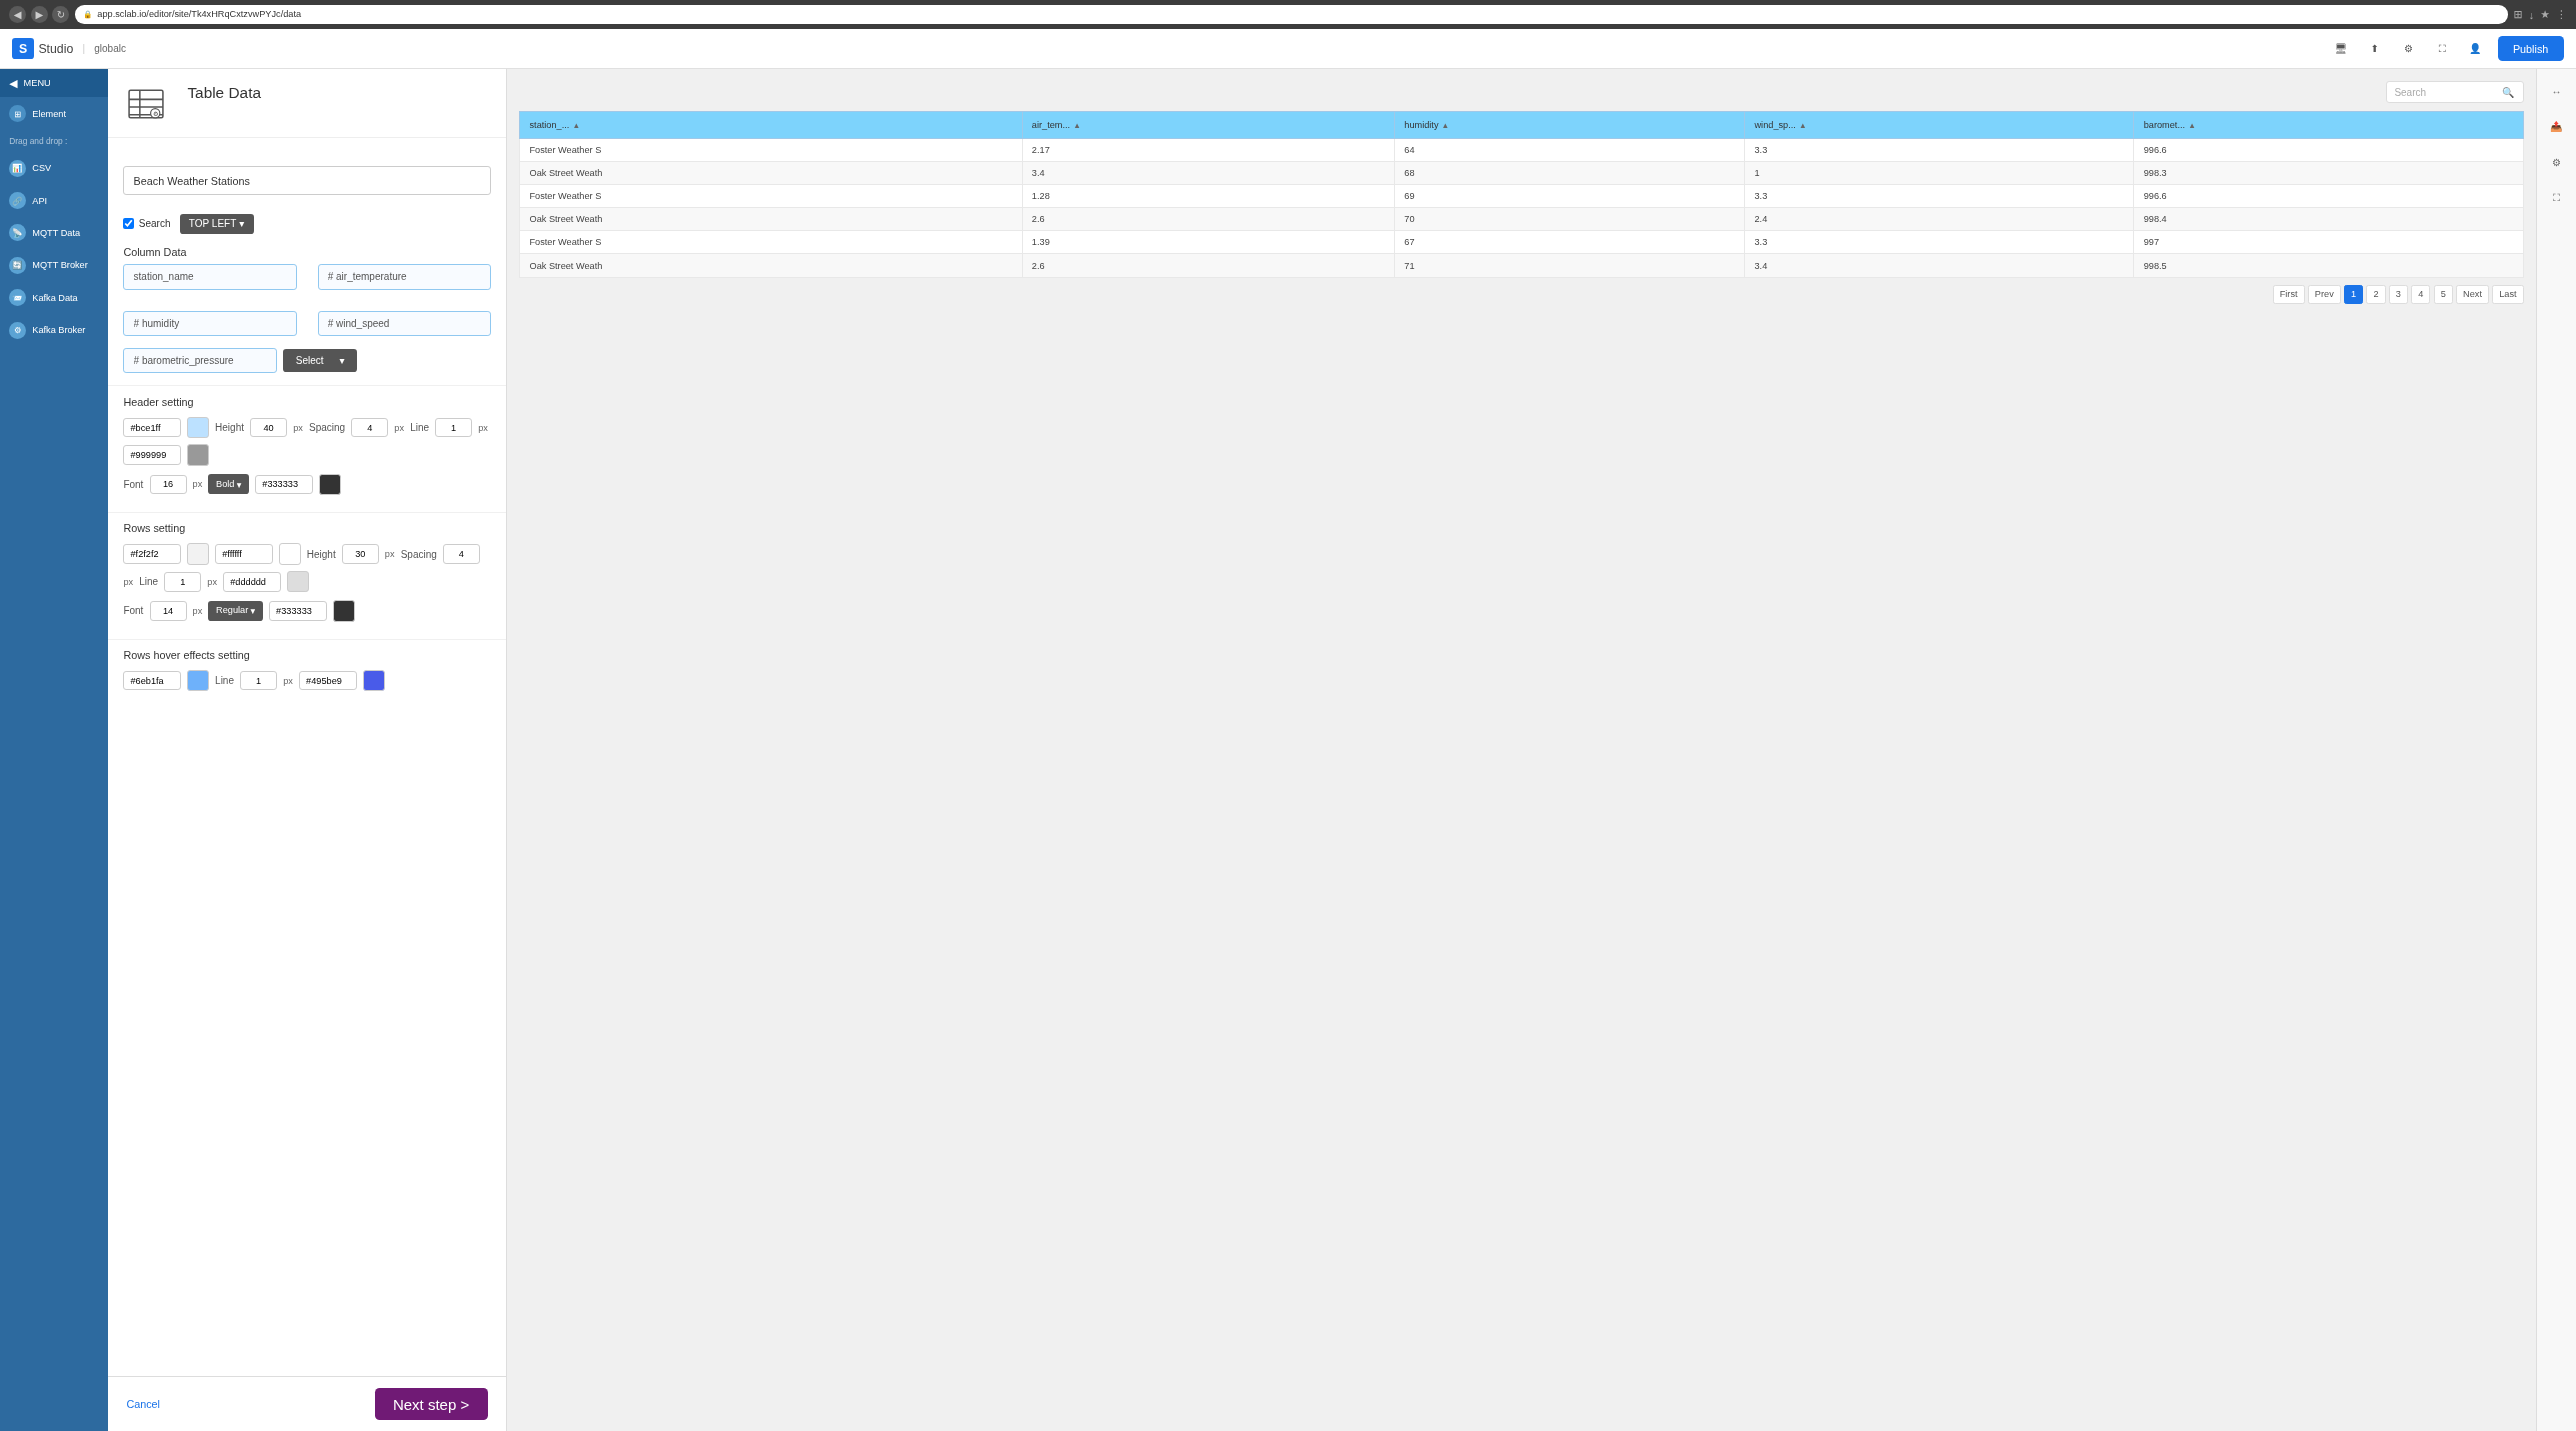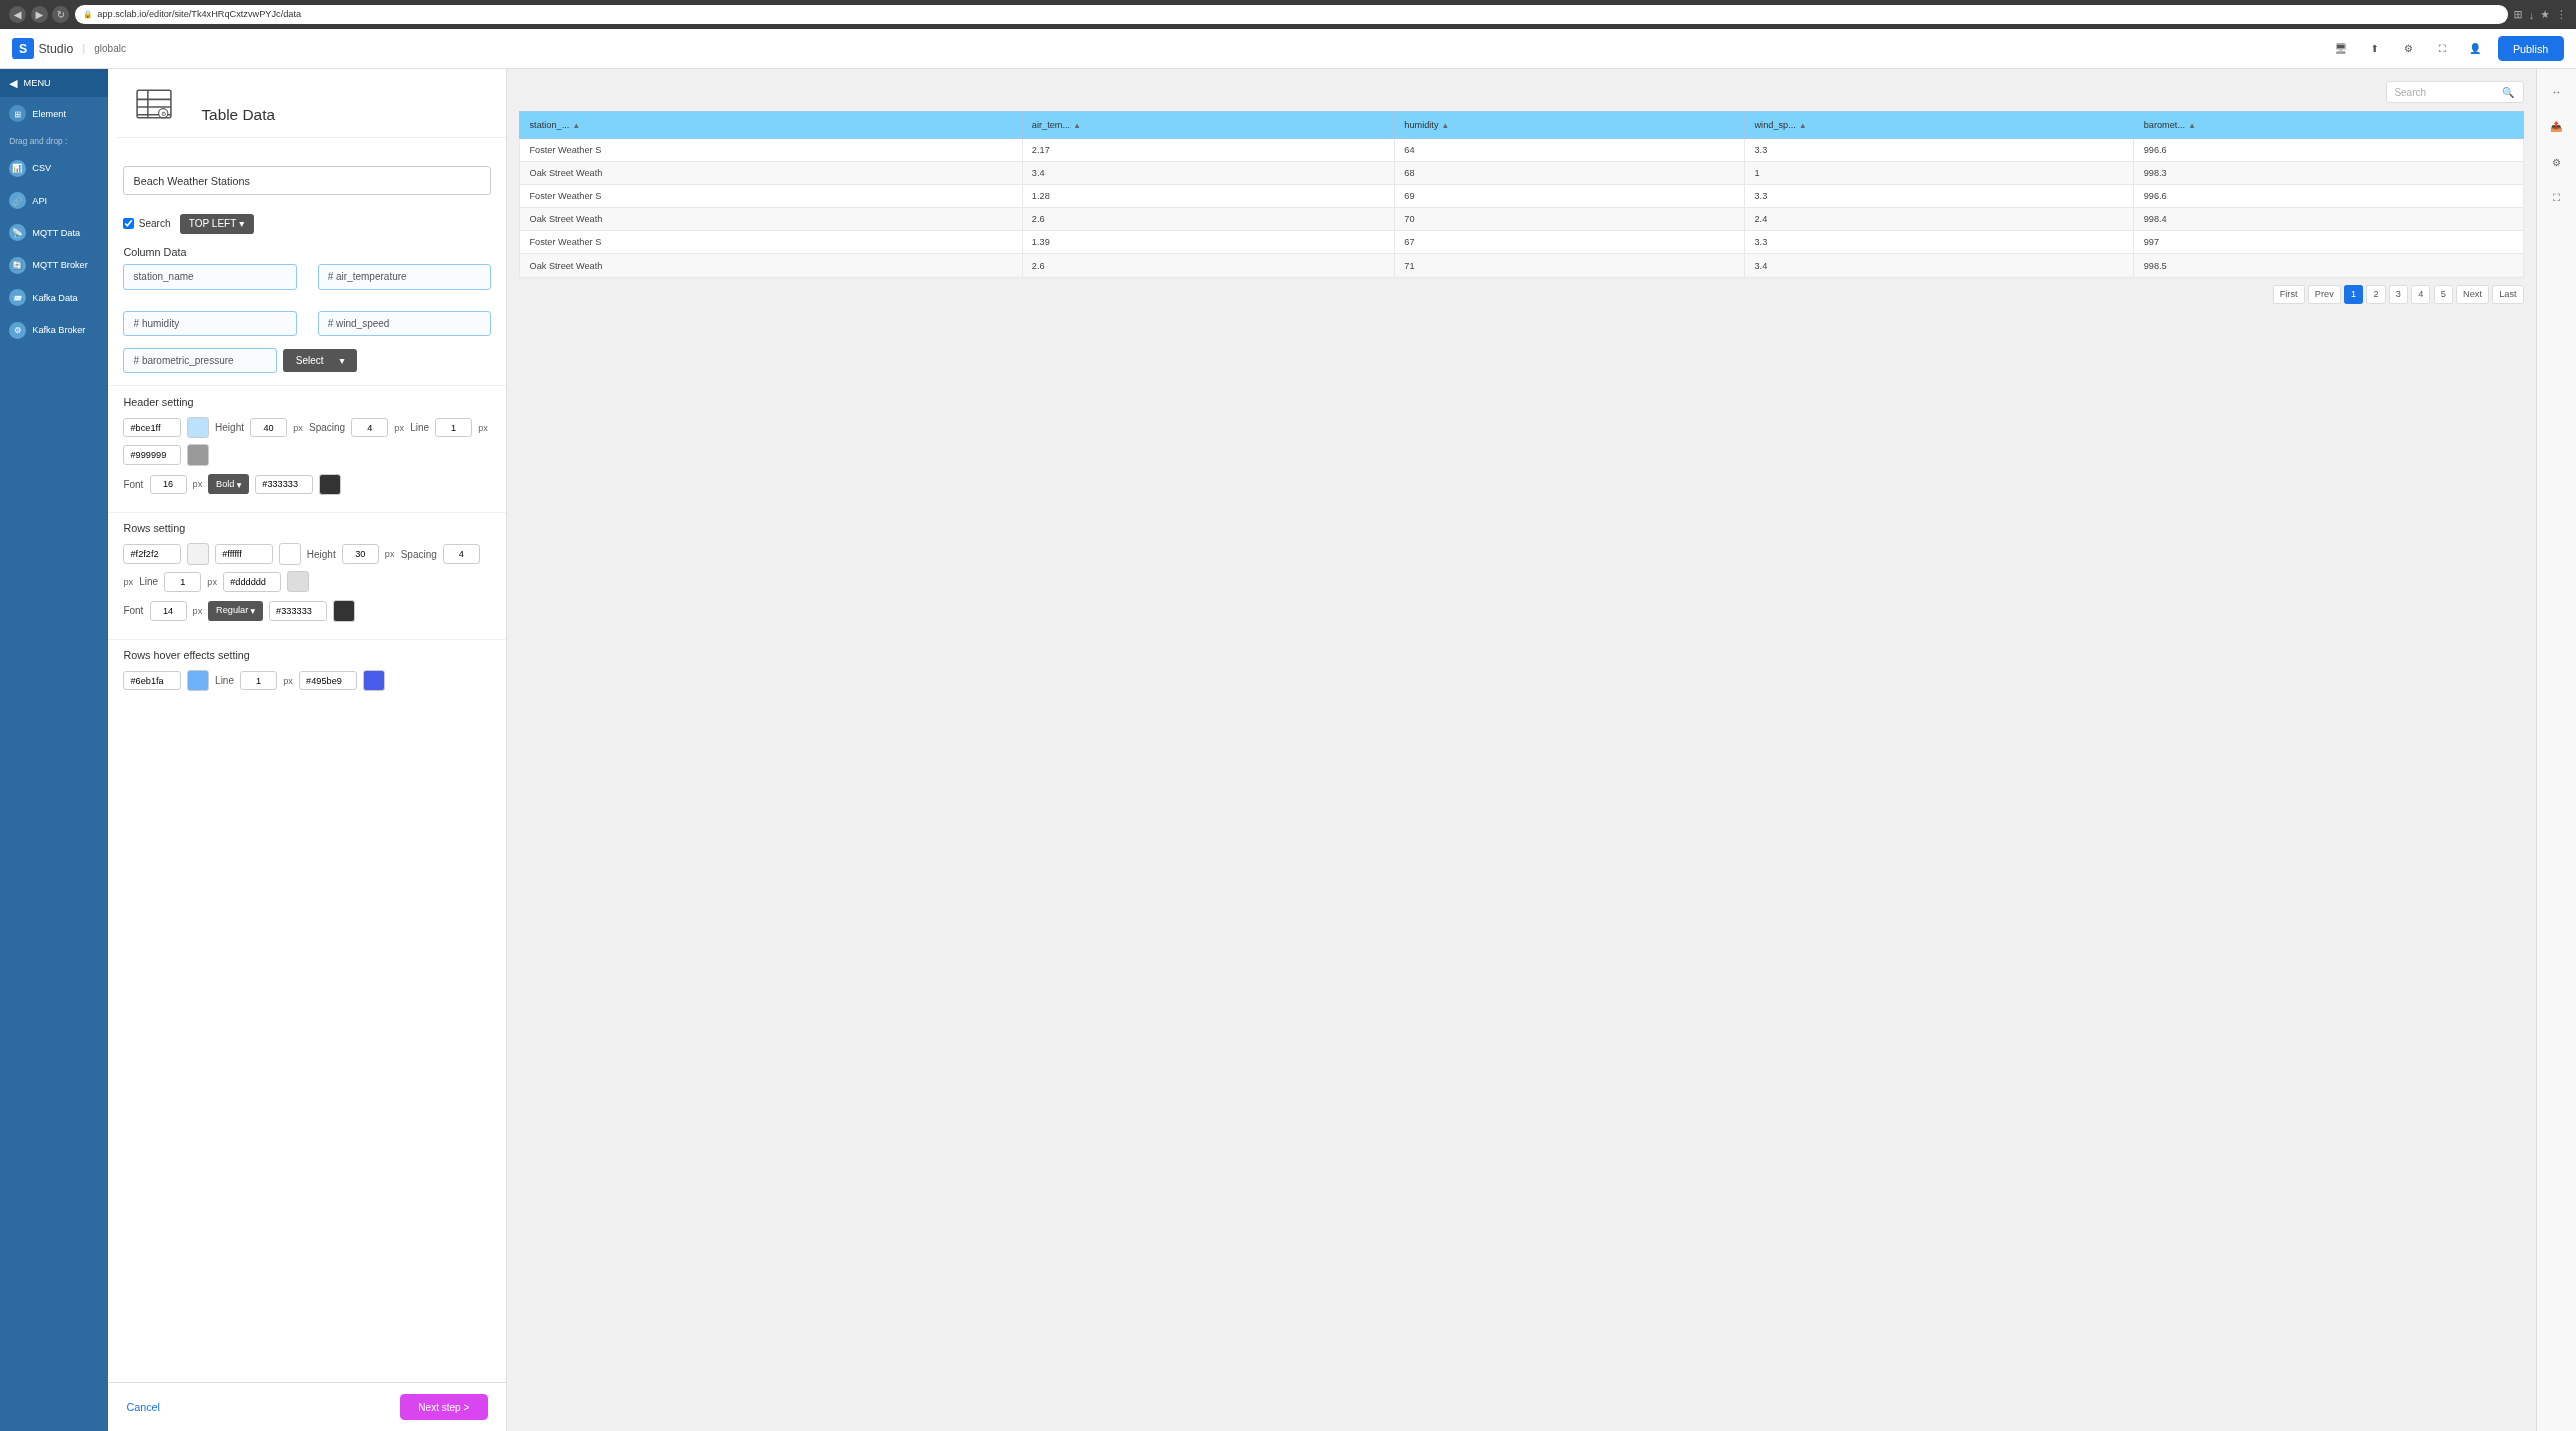--- a/index.html
+++ b/index.html
@@ -45,21 +45,21 @@
     .icon-mqtt-data { background: #5ba3d4; }
     .icon-mqtt-broker { background: #5ba3d4; }
     .icon-kafka-data { background: #5ba3d4; }
     .icon-kafka-broker { background: #5ba3d4; }
 
     
     .content-area { flex: 1; background: #f0f0f0; display: flex; overflow: hidden; }
 
     
     .form-panel { width: 399px; background: #fff; flex-shrink: 0; display: flex; flex-direction: column; overflow-y: auto; border-right: 0.8px solid #ddd; }
-    .panel-header { padding: 15.4px 18.4px 12.3px; display: flex; align-items: flex-end; gap: 27px; border-bottom: 0.8px solid #eee; margin-left: 8px; }
+    .panel-header { padding: 15.4px 18.4px 12.3px; display: flex; align-items: flex-start; gap: 21px; border-bottom: 0.8px solid #eee; }
     .panel-icon { width: 40px; height: 40px; }
     .panel-title { font-size: 15.4px; font-weight: 400; color: #333; }
 
     
     .preview-panel { flex: 1; background: #f0f0f0; overflow-y: auto; padding: 12.3px; }
     .preview-search-bar { display: flex; justify-content: flex-end; margin-bottom: 7.7px; }
     .preview-search-input { border: 0.8px solid #ddd; border-radius: 3.1px; padding: 4.6px 7.7px; font-size: 10px; width: 138px; display: flex; align-items: center; justify-content: space-between; background: #fff; }
 
     
     .data-table { width: 100%; border-collapse: collapse; background: #fff; font-size: 9.2px; }
@@ -100,21 +100,21 @@
     .settings-label { font-size: 10px; color: #555; }
     .color-input { border: 0.8px solid #ccc; border-radius: 3.1px; padding: 3.8px 6.1px; font-size: 9.2px; width: 58px; }
     .color-swatch { width: 21.5px; height: 21.5px; border-radius: 3.1px; border: 0.8px solid #ccc; cursor: pointer; flex-shrink: 0; }
     .num-input { border: 0.8px solid #ccc; border-radius: 3.1px; padding: 3.8px 4.6px; font-size: 9.2px; width: 37px; text-align: center; }
     .unit-label { font-size: 9.2px; color: #666; }
     .font-btn { background: #555; color: #fff; border: none; border-radius: 3.1px; padding: 4.6px 7.7px; font-size: 9.2px; cursor: pointer; display: flex; align-items: flex-start; gap: 2.3px; }
 
     
     .bottom-bar { background: #fff; border-top: 0.8px solid #ddd; padding: 10.8px 18.4px; display: flex; justify-content: space-between; align-items: center; flex-shrink: 0; }
     .cancel-btn { background: none; border: none; color: #1a73e8; font-size: 10.8px; cursor: pointer; }
-    .next-btn { background: #d946ef; color: #fff; border: none; border-radius: 4.6px; padding: 7.7px 18.4px; font-size: 10px; font-weight: 500; cursor: pointer; }
+    .next-btn { background: #701a75; color: #fff; border: none; border-radius: 4.6px; padding: 7.7px 18.4px; font-size: 15px; font-weight: 500; cursor: pointer; }
 
     .right-sidebar { width: 40px; background: #f8f8f8; border-left: 0.8px solid #ddd; display: flex; flex-direction: column; align-items: center; padding-top: 7.7px; gap: 7.7px; flex-shrink: 0; }
     .right-sidebar-icon { width: 28px; height: 28px; display: flex; align-items: center; justify-content: center; color: #666; cursor: pointer; border-radius: 3.1px; }
   </style>
 </head>
 <body>
 
 <div class="browser-bar">
   <div class="browser-controls">
     <button class="browser-btn">◀</button>

